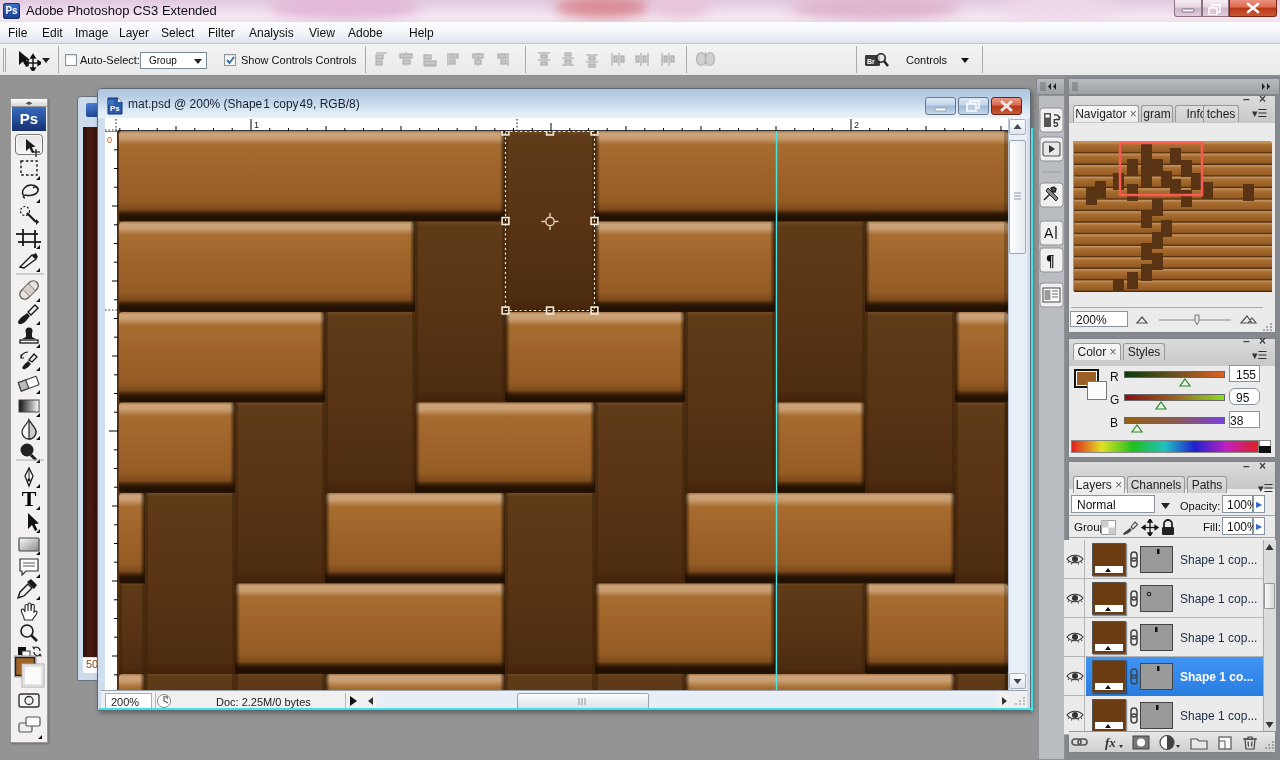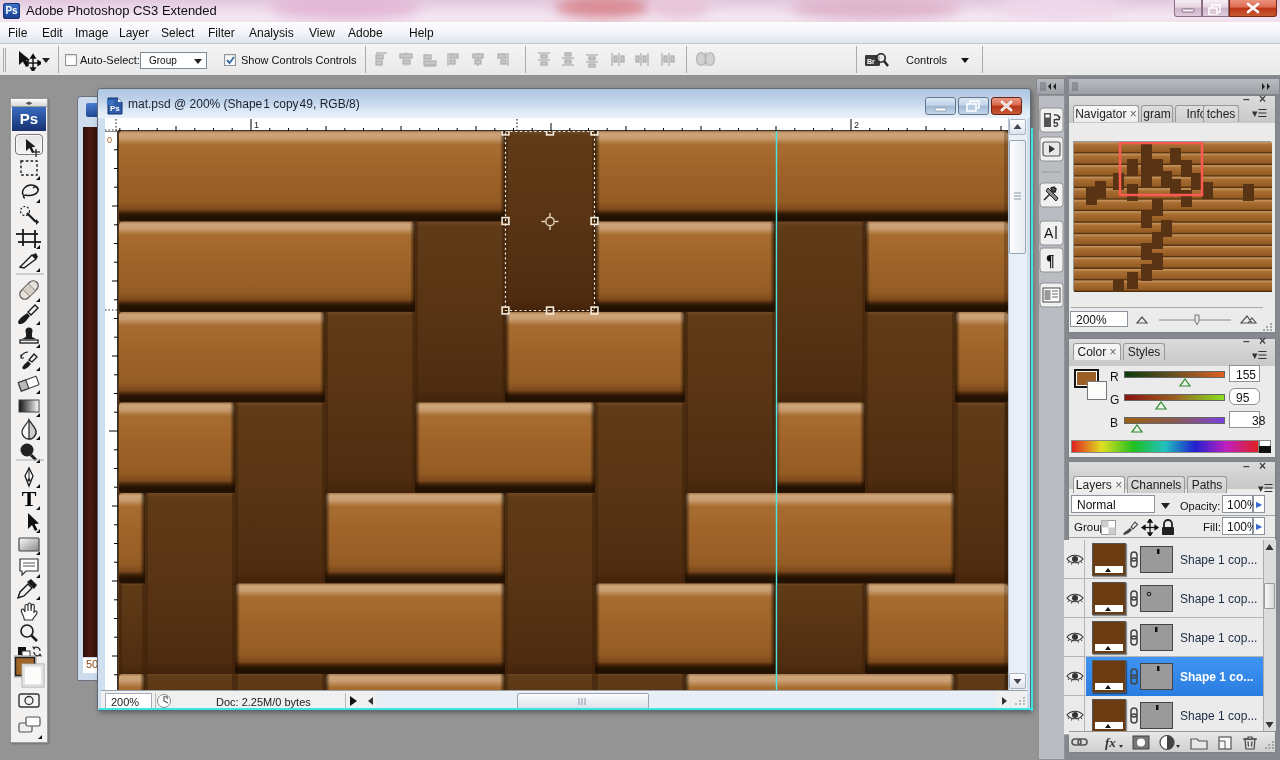--- a/index.html
+++ b/index.html
@@ -886,21 +886,21 @@
 <div class="abs" style="left:1124px;top:394px;width:101px;height:7px;background:linear-gradient(90deg,#8a1010,#9a6020,#8ae020);border:1px solid #666;"></div>
 <svg class="abs" style="left:1155px;top:401px" width="12" height="10">
     <path d="M6 1 L11 8 L1 8 Z" fill="#e8f4e8" stroke="#2a8a2a" stroke-width="1.2"></path>
   </svg>
 <div class="field" style="left:1229px;top:388px;width:31px;height:17px;padding:2px 0 0 6px;border-radius:6px;">95</div>
 <div class="abs" style="left:1110px;top:416px;font-size:12px;color:#111;">B</div>
 <div class="abs" style="left:1124px;top:417px;width:101px;height:7px;background:linear-gradient(90deg,#9a6010,#8a5a50,#7a40e0);border:1px solid #666;"></div>
 <svg class="abs" style="left:1131px;top:424px" width="12" height="10">
     <path d="M6 1 L11 8 L1 8 Z" fill="#e8f4e8" stroke="#2a8a2a" stroke-width="1.2"></path>
   </svg>
-<div class="field" style="left:1229px;top:411px;width:31px;height:17px;padding:2px 0 0 22px;">38</div>
+<div class="field" style="left:1229px;top:411px;width:31px;height:17px;padding:2px 0 0 0;">38</div>
 <div class="abs" style="left:1071px;top:440px;width:188px;height:13px;background:linear-gradient(90deg,#e02020,#e0e020 16%,#20c020 33%,#20c0c0 50%,#2020d0 66%,#c020c0 83%,#e02020 100%);border:1px solid #888;"></div>
 <div class="abs" style="left:1259px;top:440px;width:12px;height:7px;background:#fff;border:1px solid #888;"></div>
 <div class="abs" style="left:1259px;top:446px;width:12px;height:7px;background:#111;"></div>
 <div class="panel" style="top:461px;height:292px;"></div>
 <div class="phead" style="top:462px;"></div>
 <div class="minx" style="left:1243px;top:459px;">–</div>
 <div class="minx" style="left:1259px;top:459px;">×</div>
 <div class="ptab on" style="left:1073px;top:476px;width:52px;line-height:16px;">Layers <span style="color:#666">×</span></div>
 <div class="ptab off" style="left:1127px;top:476px;width:58px;line-height:16px;">Channels</div>
 <div class="ptab off" style="left:1187px;top:476px;width:40px;line-height:16px;">Paths</div>

